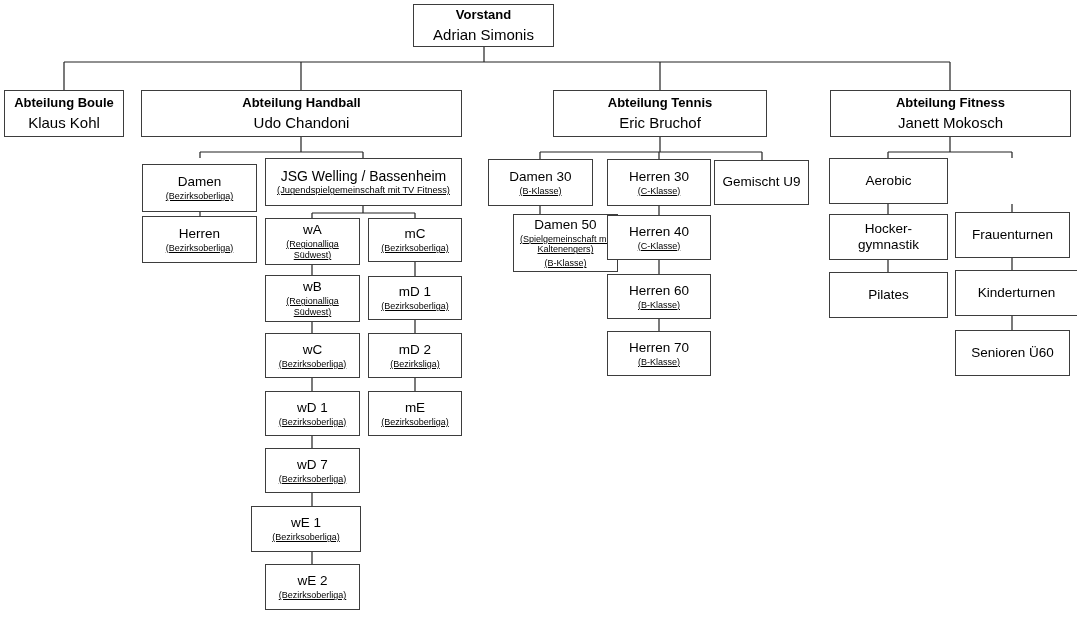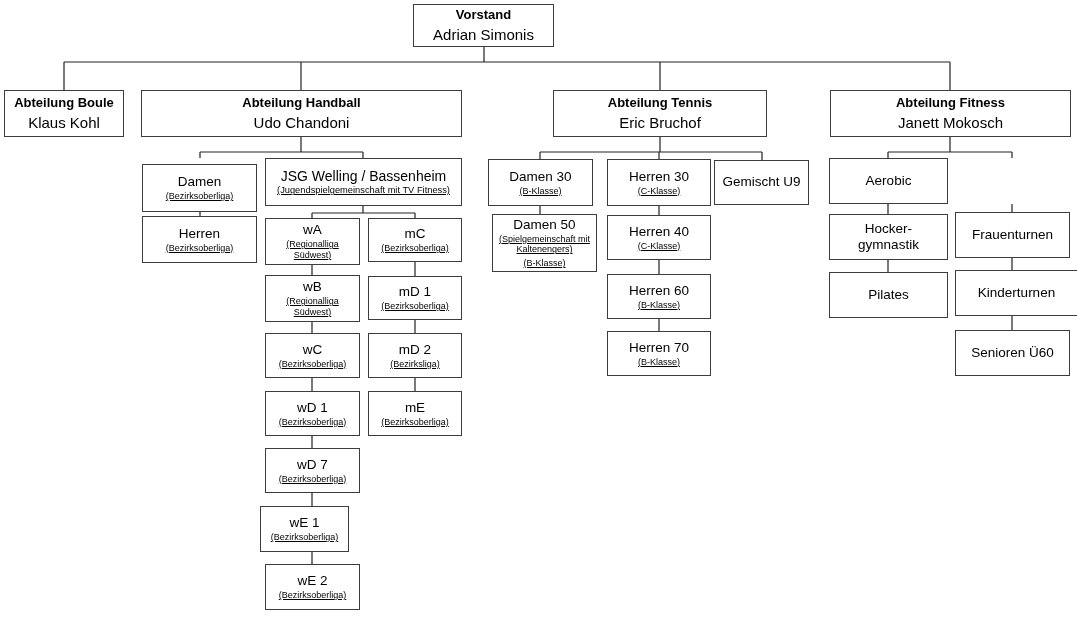--- a/index.html
+++ b/index.html
@@ -110,41 +110,41 @@
     <div class="sub">(Bezirksoberliga)</div>
   </div>
   <div class="node" style="left:368px;top:391px;width:94px;height:45px">
     <div class="lbl">mE</div>
     <div class="sub">(Bezirksoberliga)</div>
   </div>
   <div class="node" style="left:265px;top:448px;width:95px;height:45px">
     <div class="lbl">wD 7</div>
     <div class="sub">(Bezirksoberliga)</div>
   </div>
-  <div class="node" style="left:260px;top:506px;width:89px;height:46px">
+  <div class="node" style="left:251px;top:506px;width:110px;height:46px">
     <div class="lbl">wE 1</div>
     <div class="sub">(Bezirksoberliga)</div>
   </div>
   <div class="node" style="left:265px;top:564px;width:95px;height:46px">
     <div class="lbl">wE 2</div>
     <div class="sub">(Bezirksoberliga)</div>
   </div>
 
   <div class="node" style="left:488px;top:159px;width:105px;height:47px">
     <div class="lbl">Damen 30</div>
     <div class="sub">(B-Klasse)</div>
   </div>
   <div class="node" style="left:607px;top:159px;width:104px;height:47px">
     <div class="lbl">Herren 30</div>
     <div class="sub">(C-Klasse)</div>
   </div>
   <div class="node" style="left:714px;top:160px;width:95px;height:45px">
     <div class="lbl">Gemischt U9</div>
   </div>
-  <div class="node d50" style="left:492px;top:214px;width:105px;height:58px">
+  <div class="node d50" style="left:513px;top:214px;width:105px;height:58px">
     <div class="lbl">Damen 50</div>
     <div class="sub">(Spielgemeinschaft mit Kaltenengers)</div>
     <div class="sub league">(B-Klasse)</div>
   </div>
   <div class="node" style="left:607px;top:215px;width:104px;height:45px">
     <div class="lbl">Herren 40</div>
     <div class="sub">(C-Klasse)</div>
   </div>
   <div class="node" style="left:607px;top:274px;width:104px;height:45px">
     <div class="lbl">Herren 60</div>

